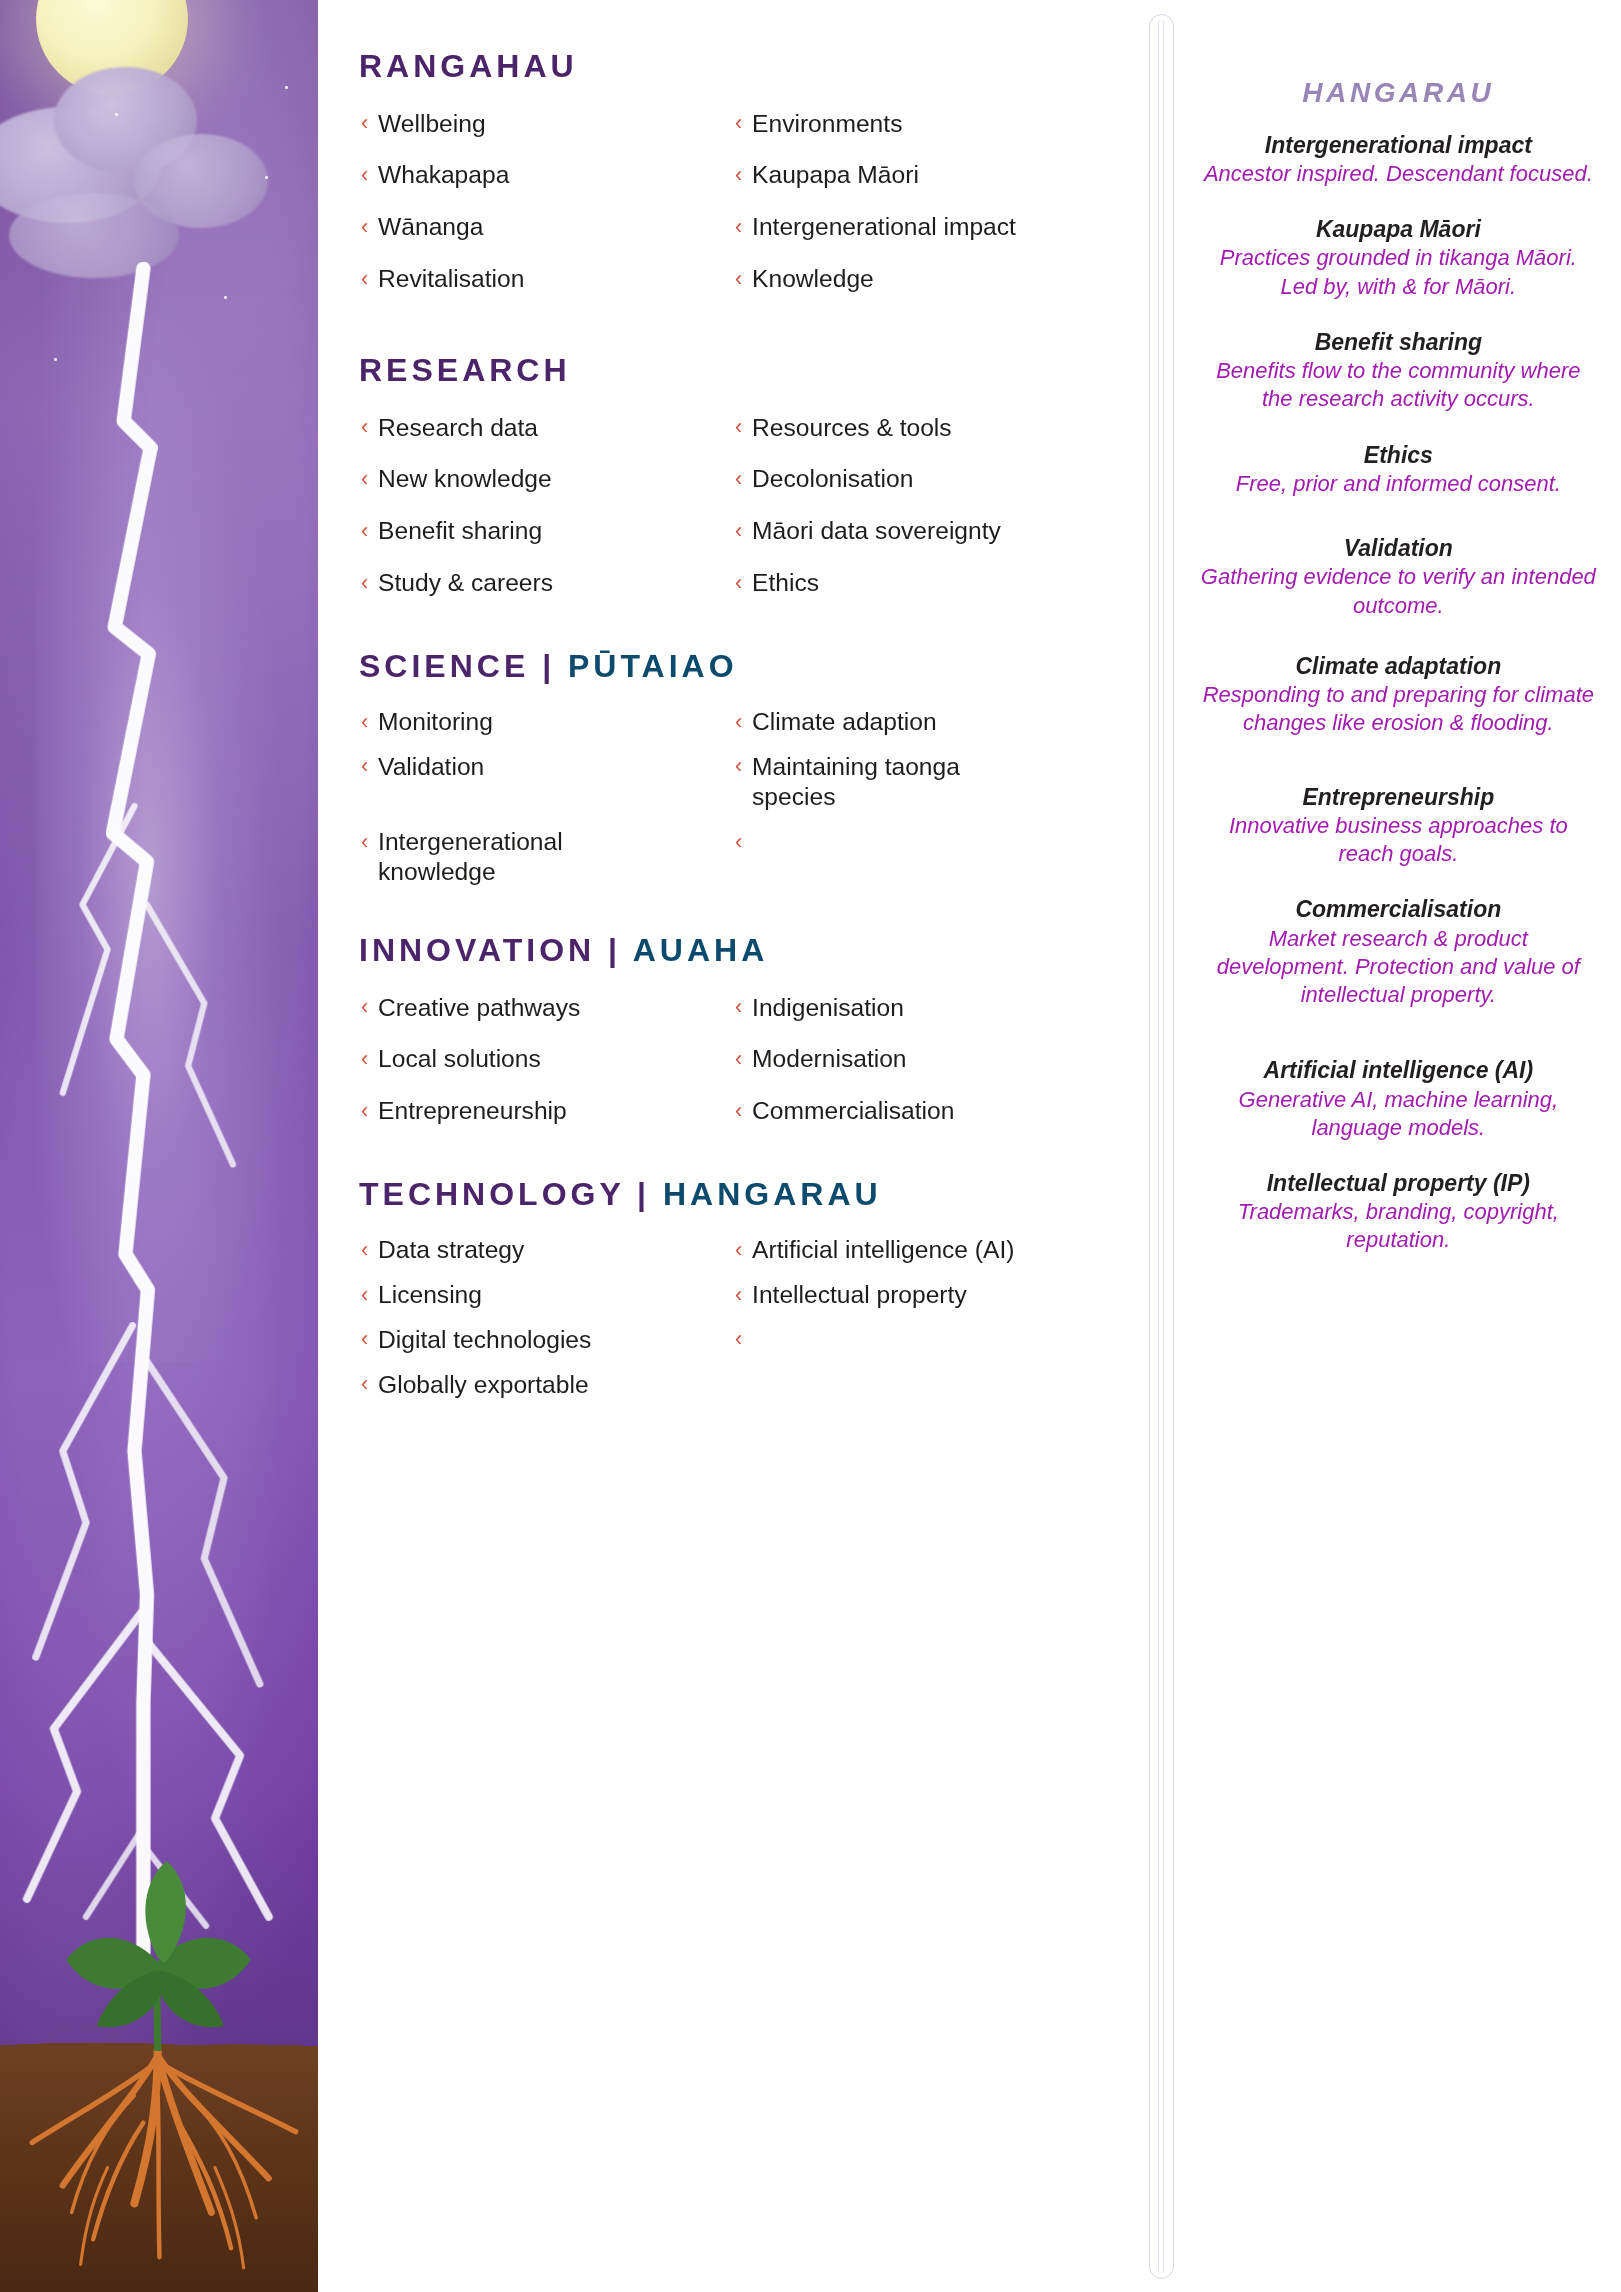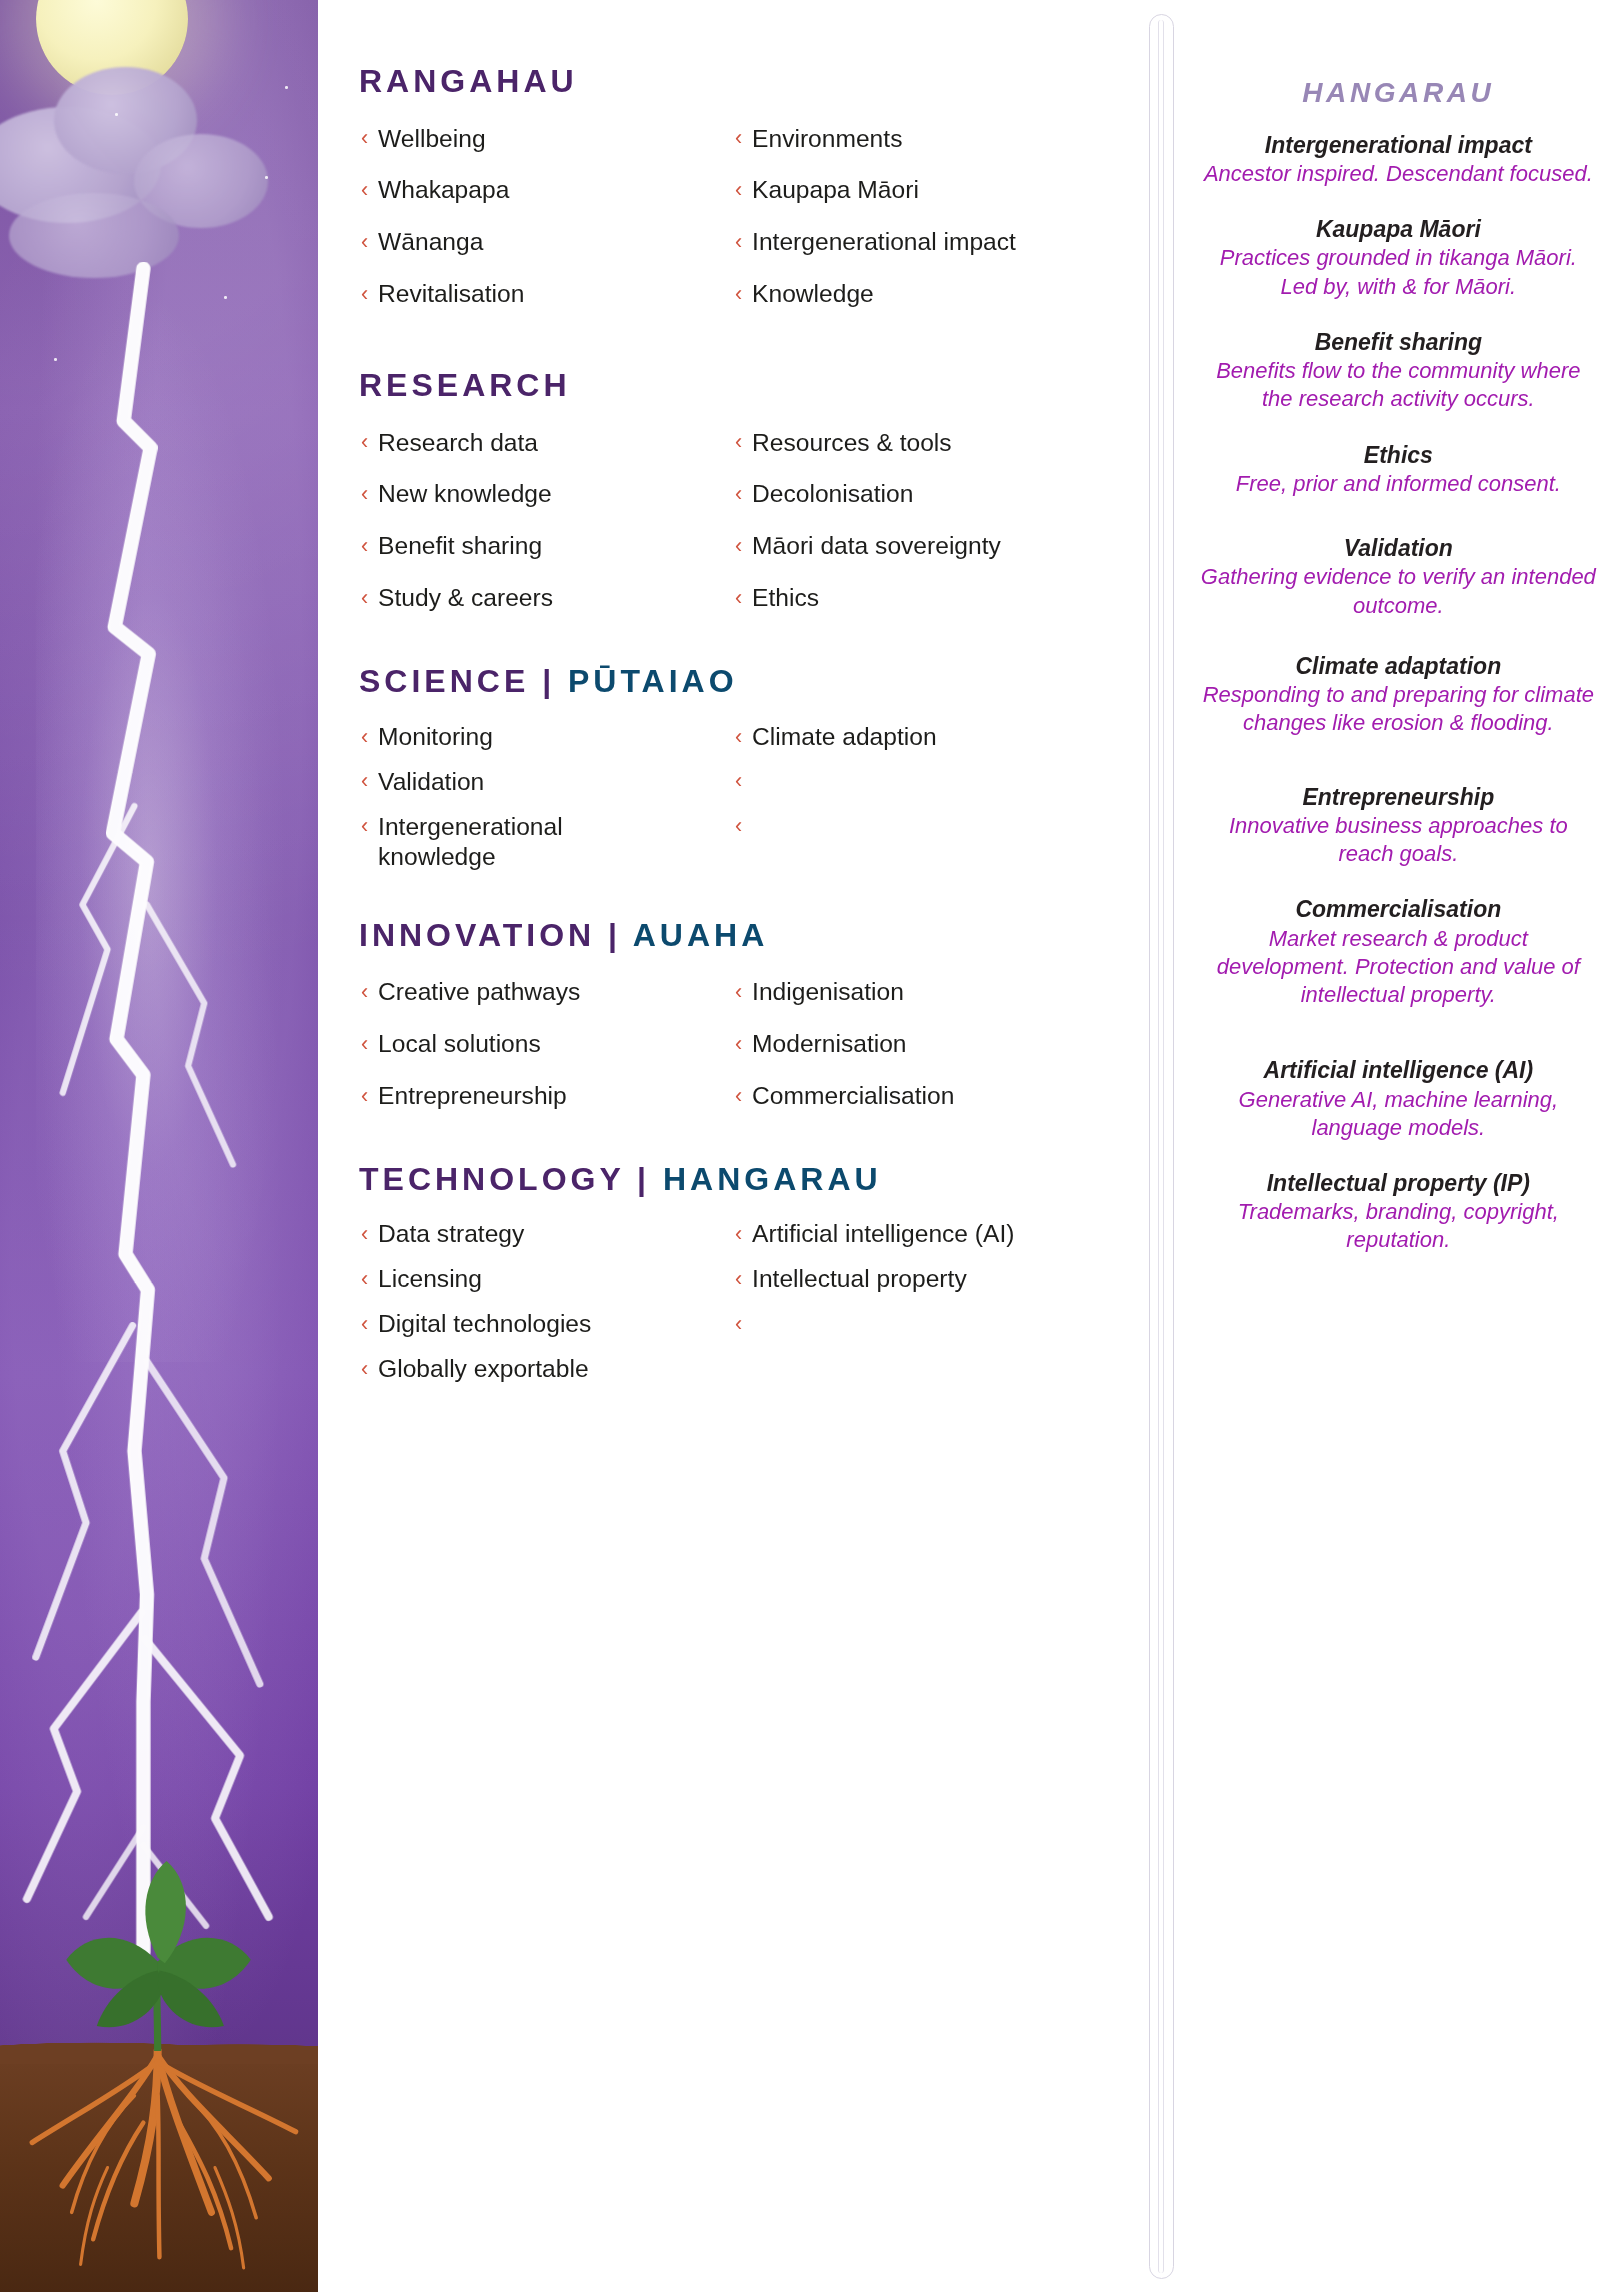--- a/index.html
+++ b/index.html
@@ -68,21 +68,21 @@
     background: radial-gradient(ellipse at 30% 100%, #6d3f23 0 60%, rgba(109,63,35,0) 61%),
                 radial-gradient(ellipse at 75% 100%, #6d3f23 0 55%, rgba(109,63,35,0) 56%);
   }
   .plant { position: absolute; left: 0; bottom: 0; width: 100%; height: 466px; }
 
   
   .middle {
     position: relative;
     flex: 0 0 824px;
     width: 824px;
-    padding: 58px 30px 0 25px;
+    padding: 43px 30px 0 25px;
   }
   .section { margin-bottom: 16px; }
   .section-title {
     font-size: 32px;
     font-weight: 700;
     letter-spacing: 4px;
     color: #4b2469;
     margin: 0 0 12.5px 16px;
     font-family: "Liberation Sans", sans-serif;
   }
@@ -330,20 +330,21 @@
         <div class="item tall">
             <span class="chev">‹</span>
             <span>Climate adaption</span>
           </div>
         <div class="item tall">
             <span class="chev">‹</span>
             <span>Validation</span>
           </div>
         <div class="item tall" style="max-width:296px;">
             <span class="chev">‹</span>
+            <span>Maintaining taonga species</span>
           </div>
         <div class="item tall" style="max-width:269px;">
             <span class="chev">‹</span>
             <span>Intergenerational knowledge</span>
           </div>
         <div class="item tall" style="max-width:296px;">
             <span class="chev">‹</span>
           </div>
       </div>
     </div>

